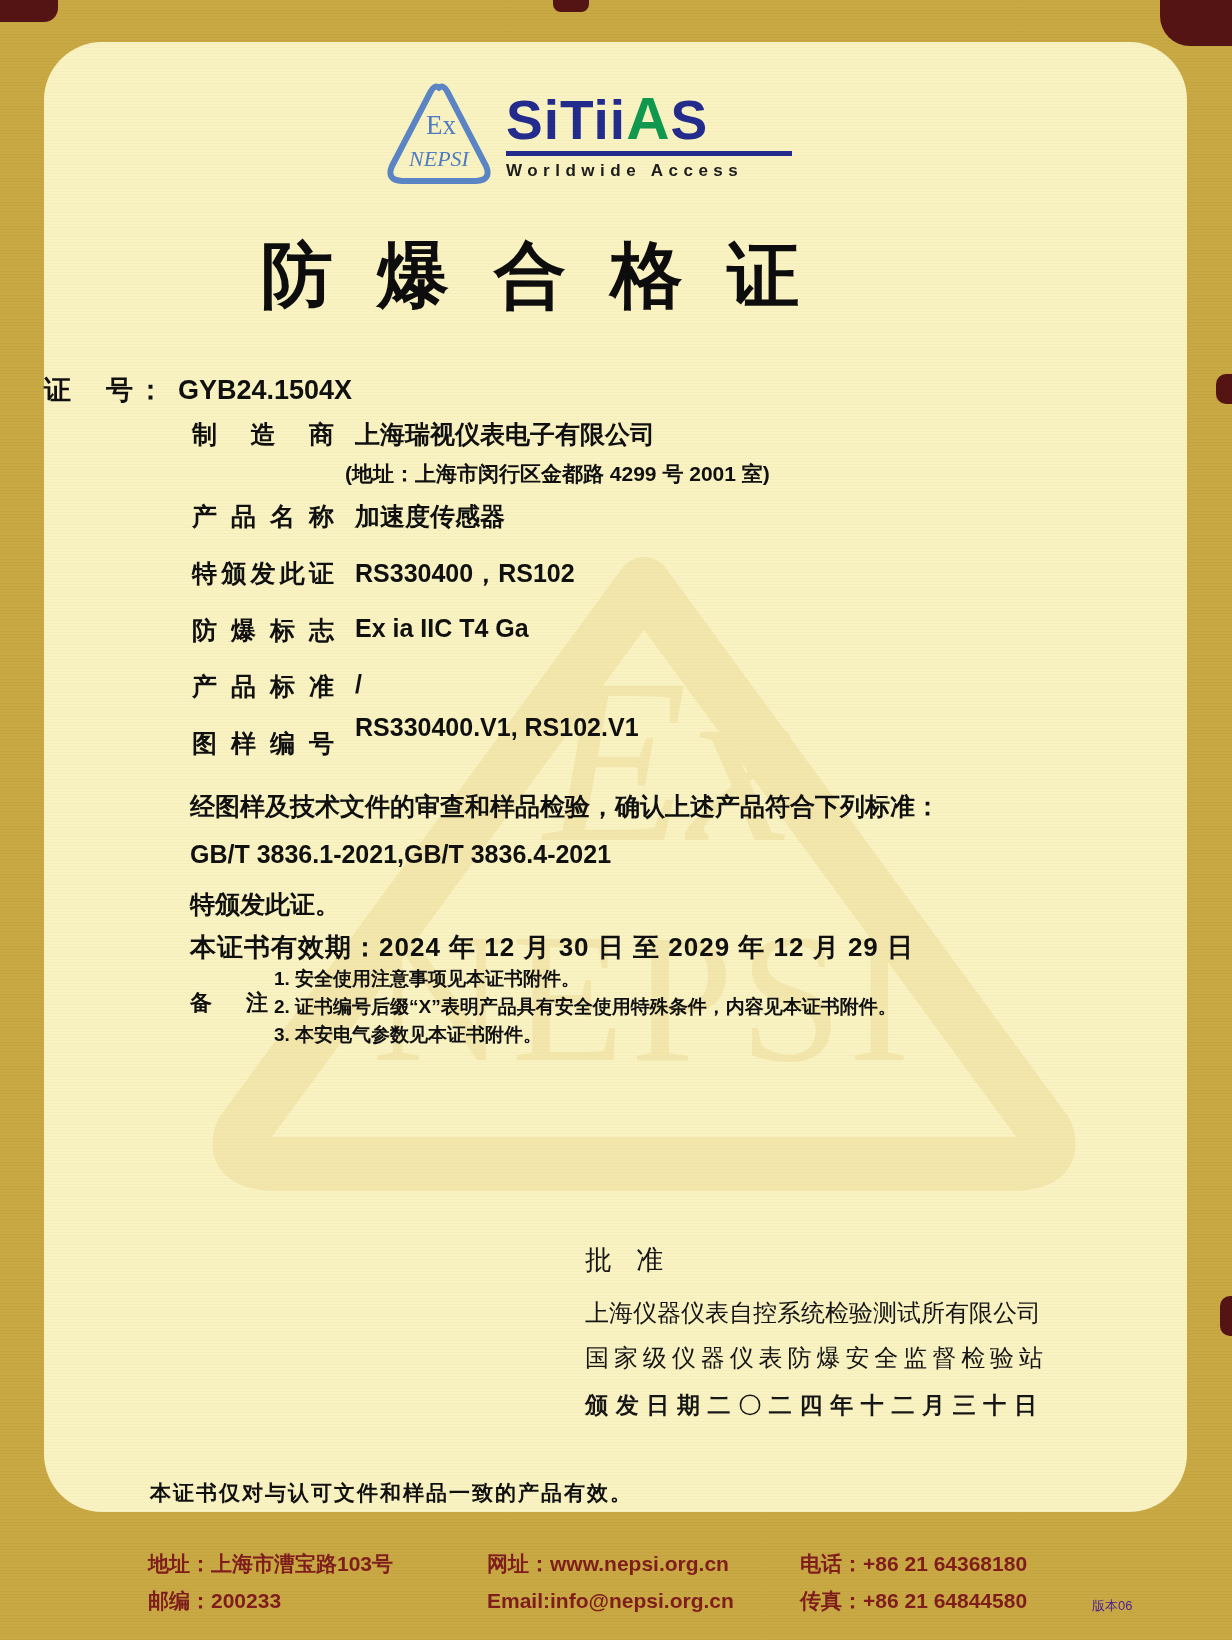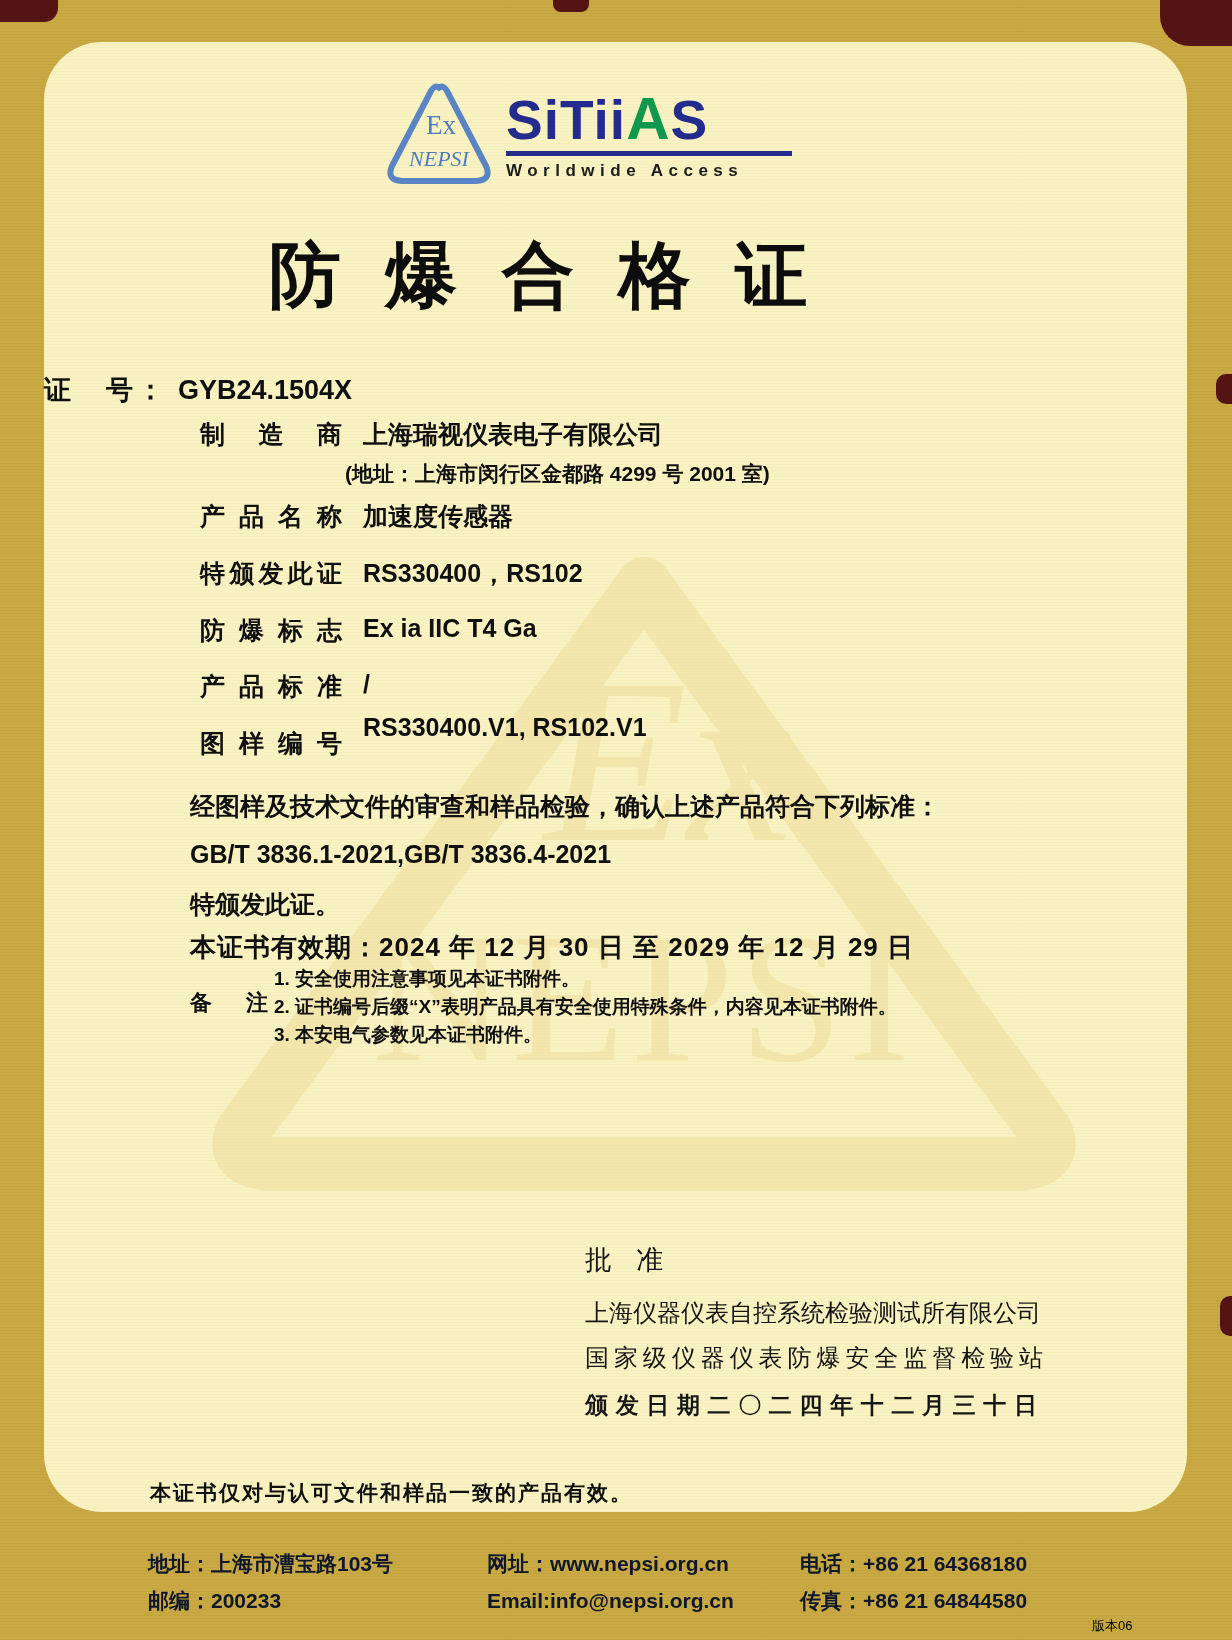--- a/index.html
+++ b/index.html
@@ -27,47 +27,47 @@
   .nepsi-badge{left:339px;top:40px;width:112px;height:108px;}
   .brandblock{left:462px;top:48px;}
   .brandword{font-weight:900;font-size:55px;line-height:58px;letter-spacing:1px;color:#232b8c;font-style:normal;}
   .brandword .green{color:#12984e;font-size:60px;}
   .tagline{
     margin-top:2px;border-top:5px solid #232b8c;padding-top:5px;
     font-weight:bold;font-size:17px;letter-spacing:5.5px;color:#1c1c1c;width:286px;
   }
   
   .title{
-    left:8px;top:186px;width:972px;text-align:center;
+    left:0;top:186px;width:972px;text-align:center;
     font-size:72px;font-weight:900;letter-spacing:.62em;text-indent:.62em;color:#0d0d0d;
   }
   
   .certline{left:0;top:330px;width:1143px;text-align:left;font-size:27px;font-weight:bold;}
   .certline .lbl{letter-spacing:4px;margin-right:10px;}
   
   .frow{position:absolute;left:148px;display:flex;align-items:flex-start;}
-  .flabel{width:142px;font-weight:800;font-size:25px;text-align:justify;text-align-last:justify;flex:none;margin-left:8px;}
+  .flabel{width:142px;font-weight:800;font-size:25px;text-align:justify;text-align-last:justify;flex:none;}
   .fvalue{margin-left:21px;font-weight:bold;font-size:25px;white-space:nowrap;}
   .addr{position:absolute;left:301px;font-weight:bold;font-size:21px;}
   
   .stline{position:absolute;left:146px;font-weight:bold;font-size:25px;white-space:nowrap;}
   .validity{font-size:26px;letter-spacing:1px;}
   
   .rlabel{position:absolute;left:146px;width:78px;font-weight:800;font-size:22px;text-align:justify;text-align-last:justify;margin-top:20px;}
   .ritem{position:absolute;left:230px;font-weight:bold;font-size:19px;white-space:nowrap;}
   
   .ap{position:absolute;left:541px;font-size:24px;color:#161616;}
   .ap-label{font-size:27px;letter-spacing:.9em;}
   .ap-just{width:458px;text-align:justify;text-align-last:justify;}
   .ap-date{width:452px;font-size:23px;text-align:justify;text-align-last:justify;font-weight:600;}
   
   .bottomnote{position:absolute;left:106px;top:1437px;font-weight:bold;font-size:21px;letter-spacing:2px;}
   
-  .fcol{position:absolute;font-size:21px;font-weight:600;color:#0f172a;line-height:37px;white-space:nowrap;}
-  .version{position:absolute;left:1092px;top:1597px;font-size:13px;color:#000000;margin-top:20px;}
+  .fcol{position:absolute;font-size:21px;font-weight:600;color:#7f1d1d;line-height:37px;white-space:nowrap;}
+  .version{position:absolute;left:1092px;top:1597px;font-size:13px;color:#4c1d95;}
 </style>
 </head>
 <body>
 
 <div class="mark" style="left:0;top:0;width:58px;height:22px;border-radius:0 0 14px 0;"></div>
 <div class="mark" style="left:553px;top:0;width:36px;height:12px;border-radius:0 0 8px 8px;"></div>
 <div class="mark" style="left:1160px;top:0;width:72px;height:46px;border-radius:0 0 0 30px;"></div>
 <div class="mark" style="left:1216px;top:374px;width:16px;height:30px;border-radius:10px 0 0 10px;"></div>
 <div class="mark" style="left:1220px;top:1296px;width:12px;height:40px;border-radius:10px 0 0 10px;"></div>
 

